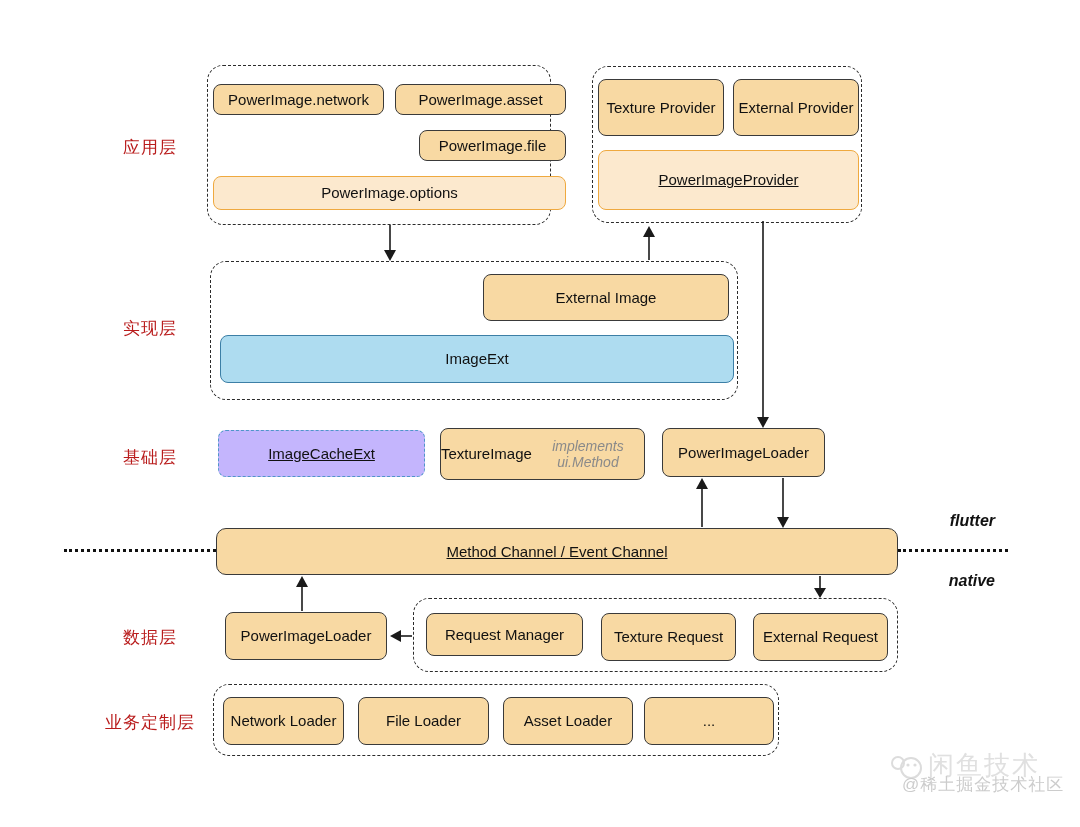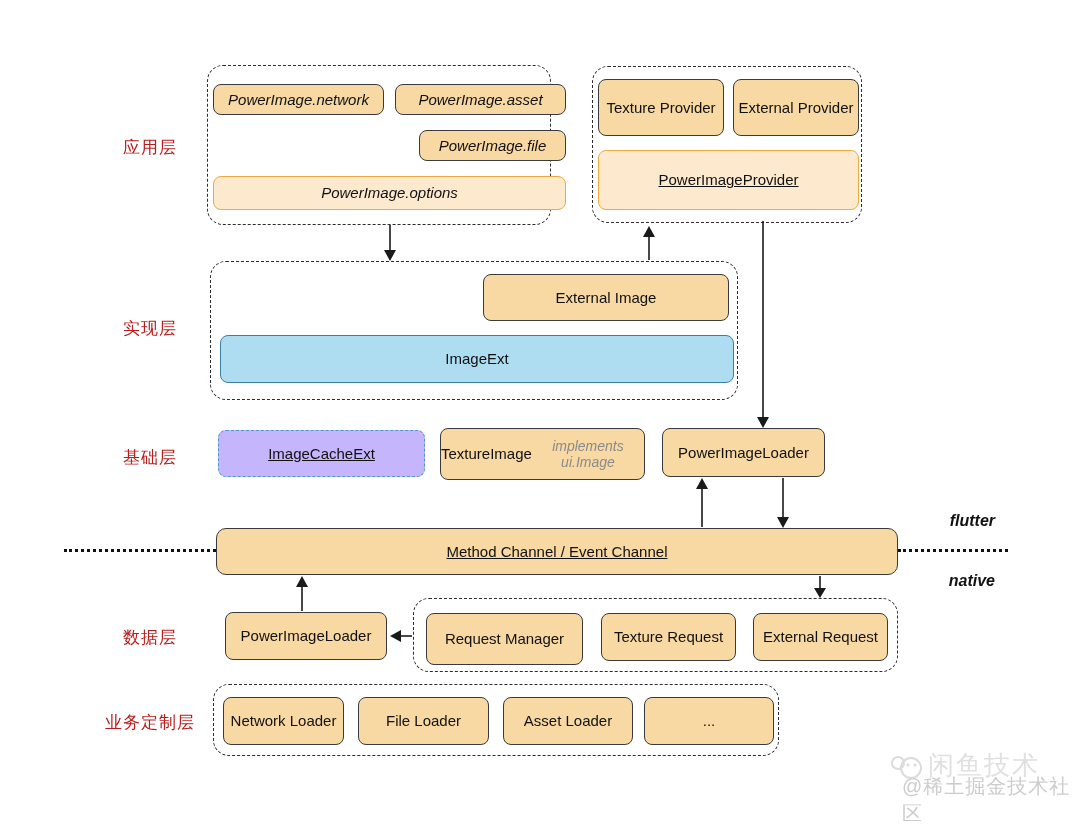--- a/index.html
+++ b/index.html
@@ -23,69 +23,69 @@
   .layer-label{
     font-size:17px;color:#b91c1c;text-align:center;letter-spacing:1px;
   }
   .side-label{
     font-size:16px;font-weight:bold;font-style:italic;color:#111;text-align:right;width:80px;
   }
   .dotline{height:0;border-top:3px dotted #111;}
   .sub{font-size:14px;font-style:italic;color:#8a8a8a;font-weight:normal;}
   .wm{color:#dedede;}
   .wm-line1{font-size:26px;letter-spacing:2px;display:flex;align-items:flex-end;gap:4px;color:#e0e0e0;}
-  .wm-line2{font-size:20px;letter-spacing:1px;color:#cccccc;margin-top:-10px;margin-left:14px;}
+  .wm-line2{font-size:17px;letter-spacing:1px;color:#cccccc;margin-top:-10px;margin-left:14px;}
   svg.overlay{position:absolute;left:0;top:0;pointer-events:none;}
 </style>
 </head>
 <body>
 
 <div class="canvas">
 
   <div class="abs layer-label" style="left:100px;top:136px;width:100px;">应用层</div>
   <div class="abs layer-label" style="left:100px;top:317px;width:100px;">实现层</div>
   <div class="abs layer-label" style="left:100px;top:446px;width:100px;">基础层</div>
   <div class="abs layer-label" style="left:100px;top:626px;width:100px;">数据层</div>
   <div class="abs layer-label" style="left:95px;top:711px;width:110px;">业务定制层</div>
 
-  <div class="abs grp" style="left:207px;top:65px;width:344px;height:160px;font-style:italic;">
+  <div class="abs grp" style="left:207px;top:65px;width:344px;height:160px;">
     <div class="abs box tan" style="left:5px;top:18px;width:171px;height:31px;">PowerImage.network</div>
     <div class="abs box tan" style="left:187px;top:18px;width:171px;height:31px;">PowerImage.asset</div>
     <div class="abs box tan" style="left:211px;top:64px;width:147px;height:31px;">PowerImage.file</div>
     <div class="abs box lite" style="left:5px;top:110px;width:353px;height:34px;">PowerImage.options</div>
   </div>
 
   <div class="abs grp" style="left:592px;top:66px;width:270px;height:157px;">
     <div class="abs box tan" style="left:5px;top:12px;width:126px;height:57px;">Texture Provider</div>
     <div class="abs box tan" style="left:140px;top:12px;width:126px;height:57px;">External Provider</div>
     <div class="abs box lite" style="left:5px;top:83px;width:261px;height:60px;text-decoration:underline;">PowerImageProvider</div>
   </div>
 
   <div class="abs grp" style="left:210px;top:261px;width:528px;height:139px;">
     <div class="abs box tan" style="left:272px;top:12px;width:246px;height:47px;">External Image</div>
     <div class="abs box blue" style="left:9px;top:73px;width:514px;height:48px;">ImageExt</div>
   </div>
 
   <div class="abs box cache" style="left:218px;top:430px;width:207px;height:47px;">ImageCacheExt</div>
   <div class="abs box tan" style="left:440px;top:428px;width:205px;height:52px;flex-direction:row;">
     <div>TextureImage</div>
-    <div class="sub">implements ui.Image</div>
+    <div class="sub">implements ui.Method</div>
   </div>
   <div class="abs box tan" style="left:662px;top:428px;width:163px;height:49px;">PowerImageLoader</div>
 
   <div class="abs dotline" style="left:64px;top:549px;width:152px;"></div>
   <div class="abs dotline" style="left:898px;top:549px;width:110px;"></div>
   <div class="abs side-label" style="left:915px;top:512px;">flutter</div>
   <div class="abs side-label" style="left:915px;top:572px;">native</div>
 
   <div class="abs box tan" style="left:216px;top:528px;width:682px;height:47px;border-radius:10px;text-decoration:underline;">Method Channel / Event Channel</div>
 
   <div class="abs box tan" style="left:225px;top:612px;width:162px;height:48px;">PowerImageLoader</div>
   <div class="abs grp" style="left:413px;top:598px;width:485px;height:74px;">
-    <div class="abs box tan" style="left:12px;top:14px;width:157px;height:52px;">Request Manager</div>
+    <div class="abs box tan" style="left:12px;top:14px;width:157px;height:43px;">Request Manager</div>
     <div class="abs box tan" style="left:187px;top:14px;width:135px;height:48px;">Texture Request</div>
     <div class="abs box tan" style="left:339px;top:14px;width:135px;height:48px;">External Request</div>
   </div>
 
   <div class="abs grp" style="left:213px;top:684px;width:566px;height:72px;">
     <div class="abs box tan" style="left:9px;top:12px;width:121px;height:48px;">Network Loader</div>
     <div class="abs box tan" style="left:144px;top:12px;width:131px;height:48px;">File Loader</div>
     <div class="abs box tan" style="left:289px;top:12px;width:130px;height:48px;">Asset Loader</div>
     <div class="abs box tan" style="left:430px;top:12px;width:130px;height:48px;">...</div>
   </div>

